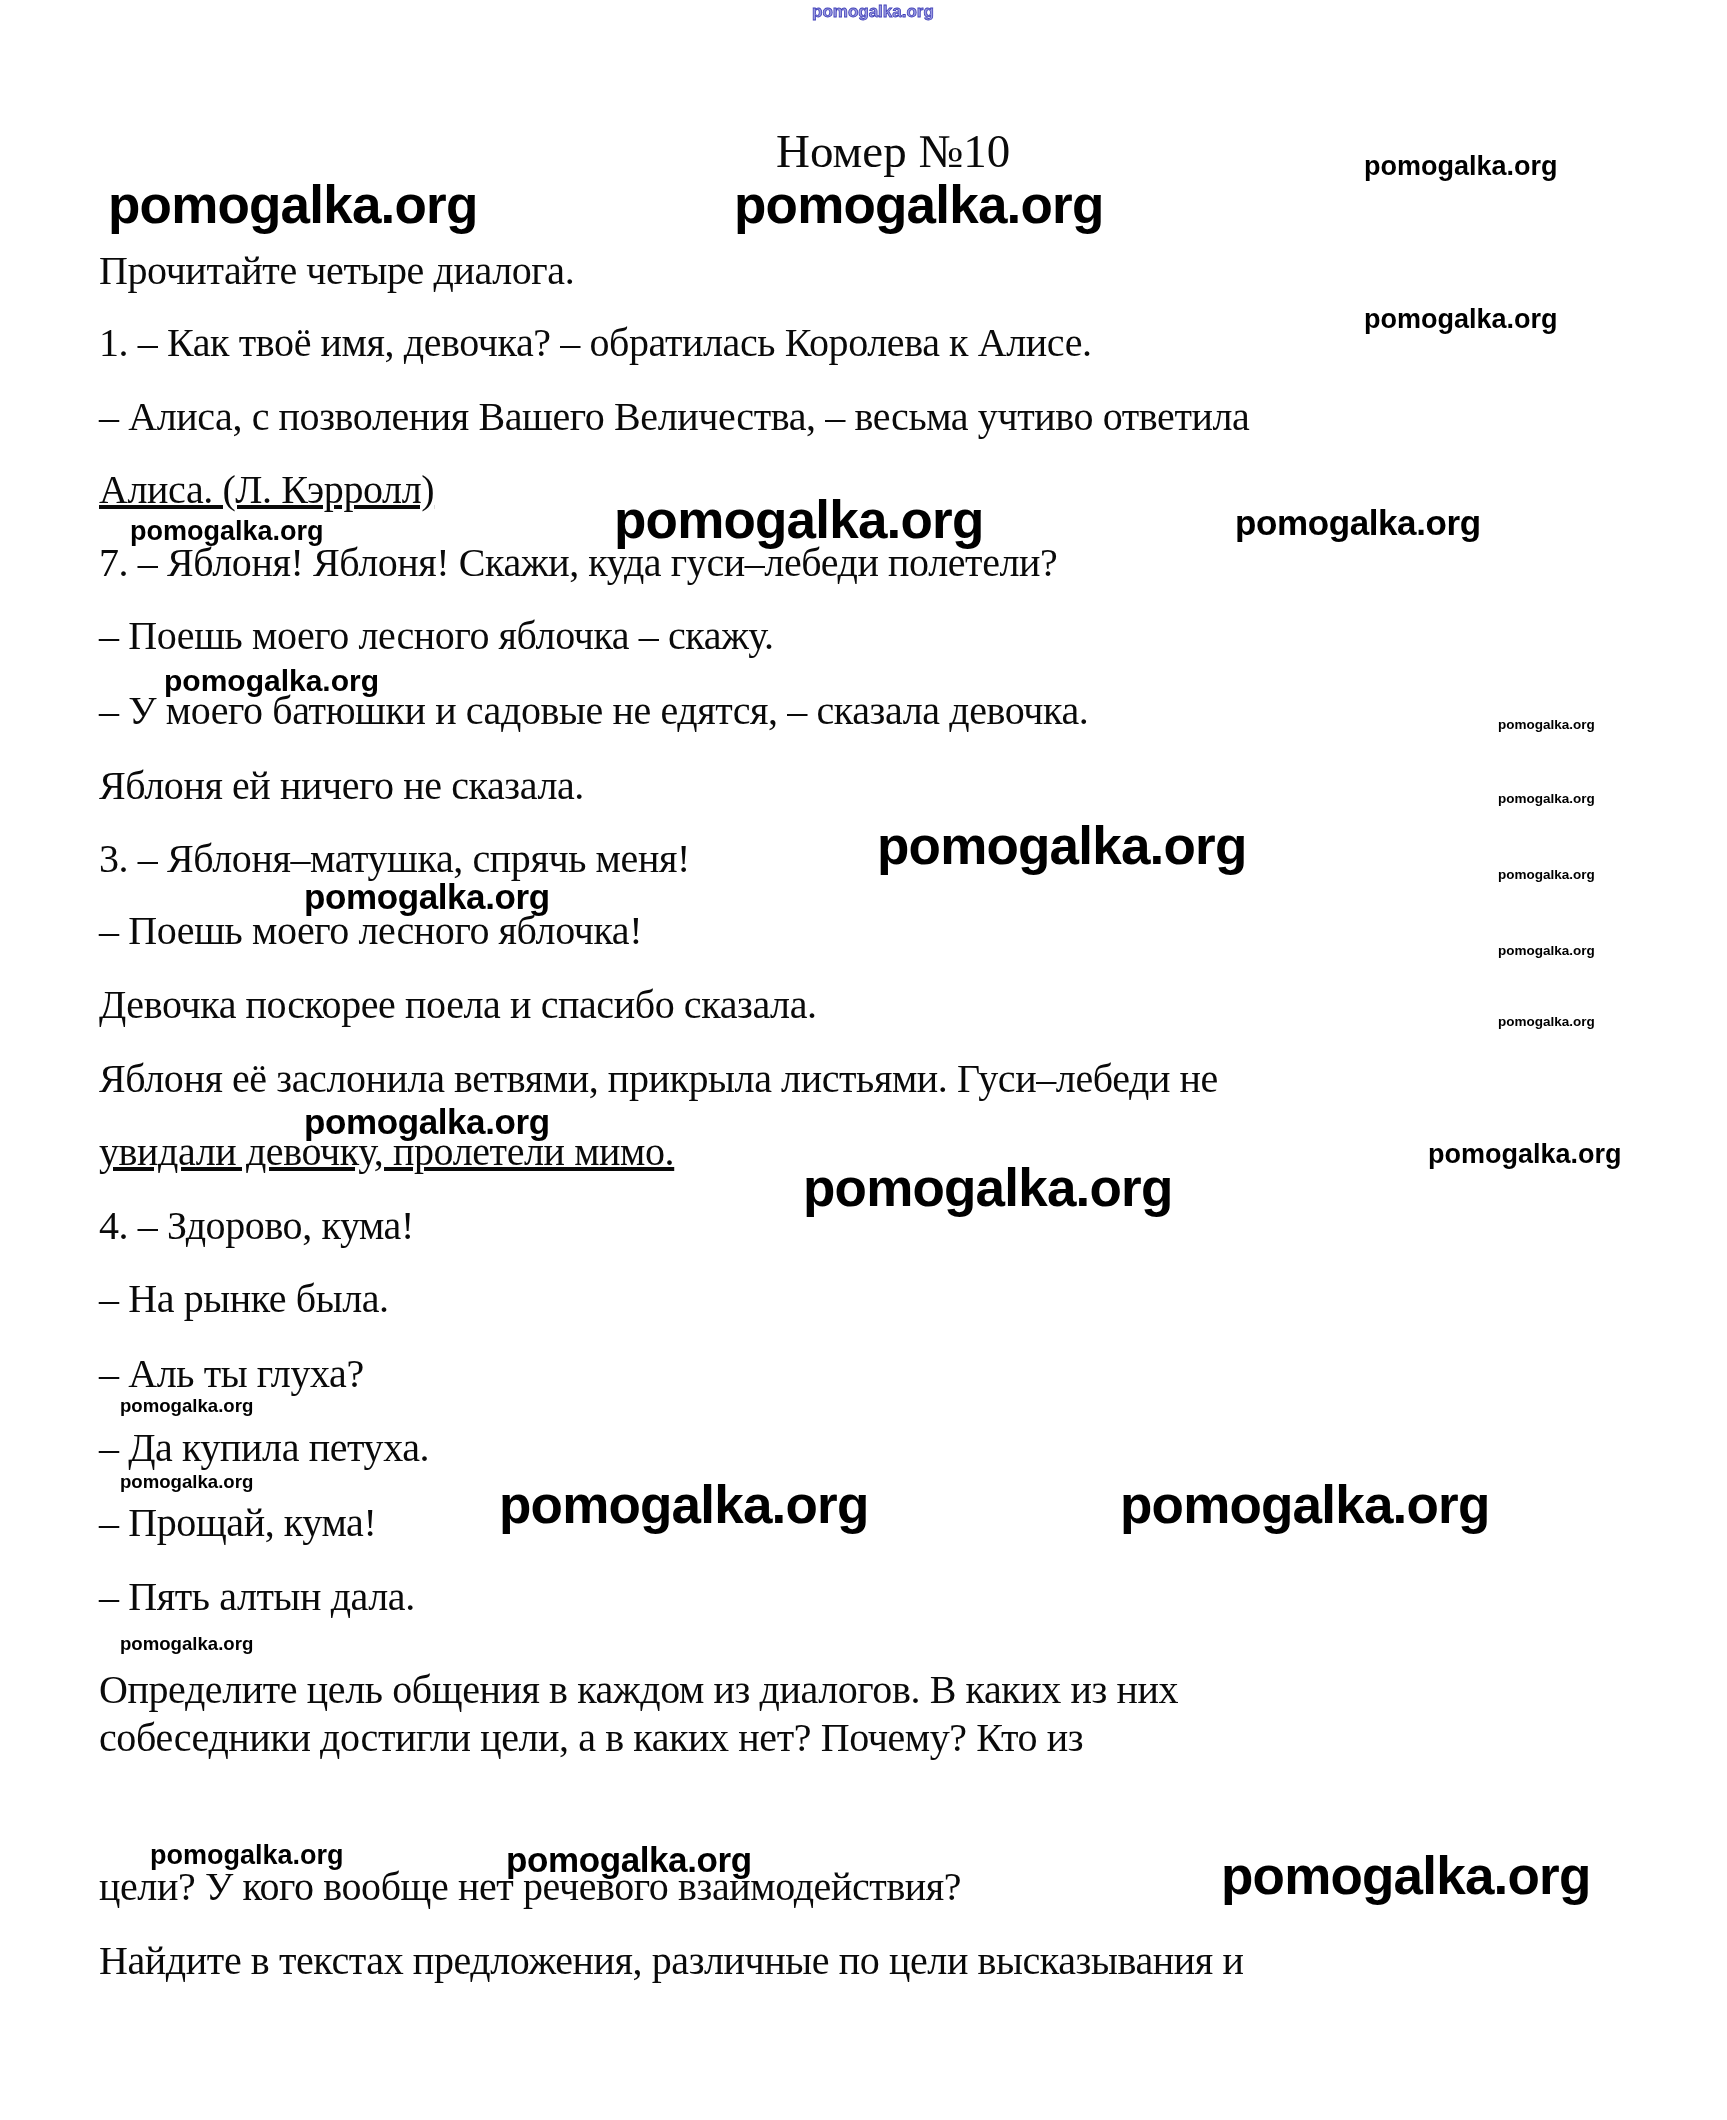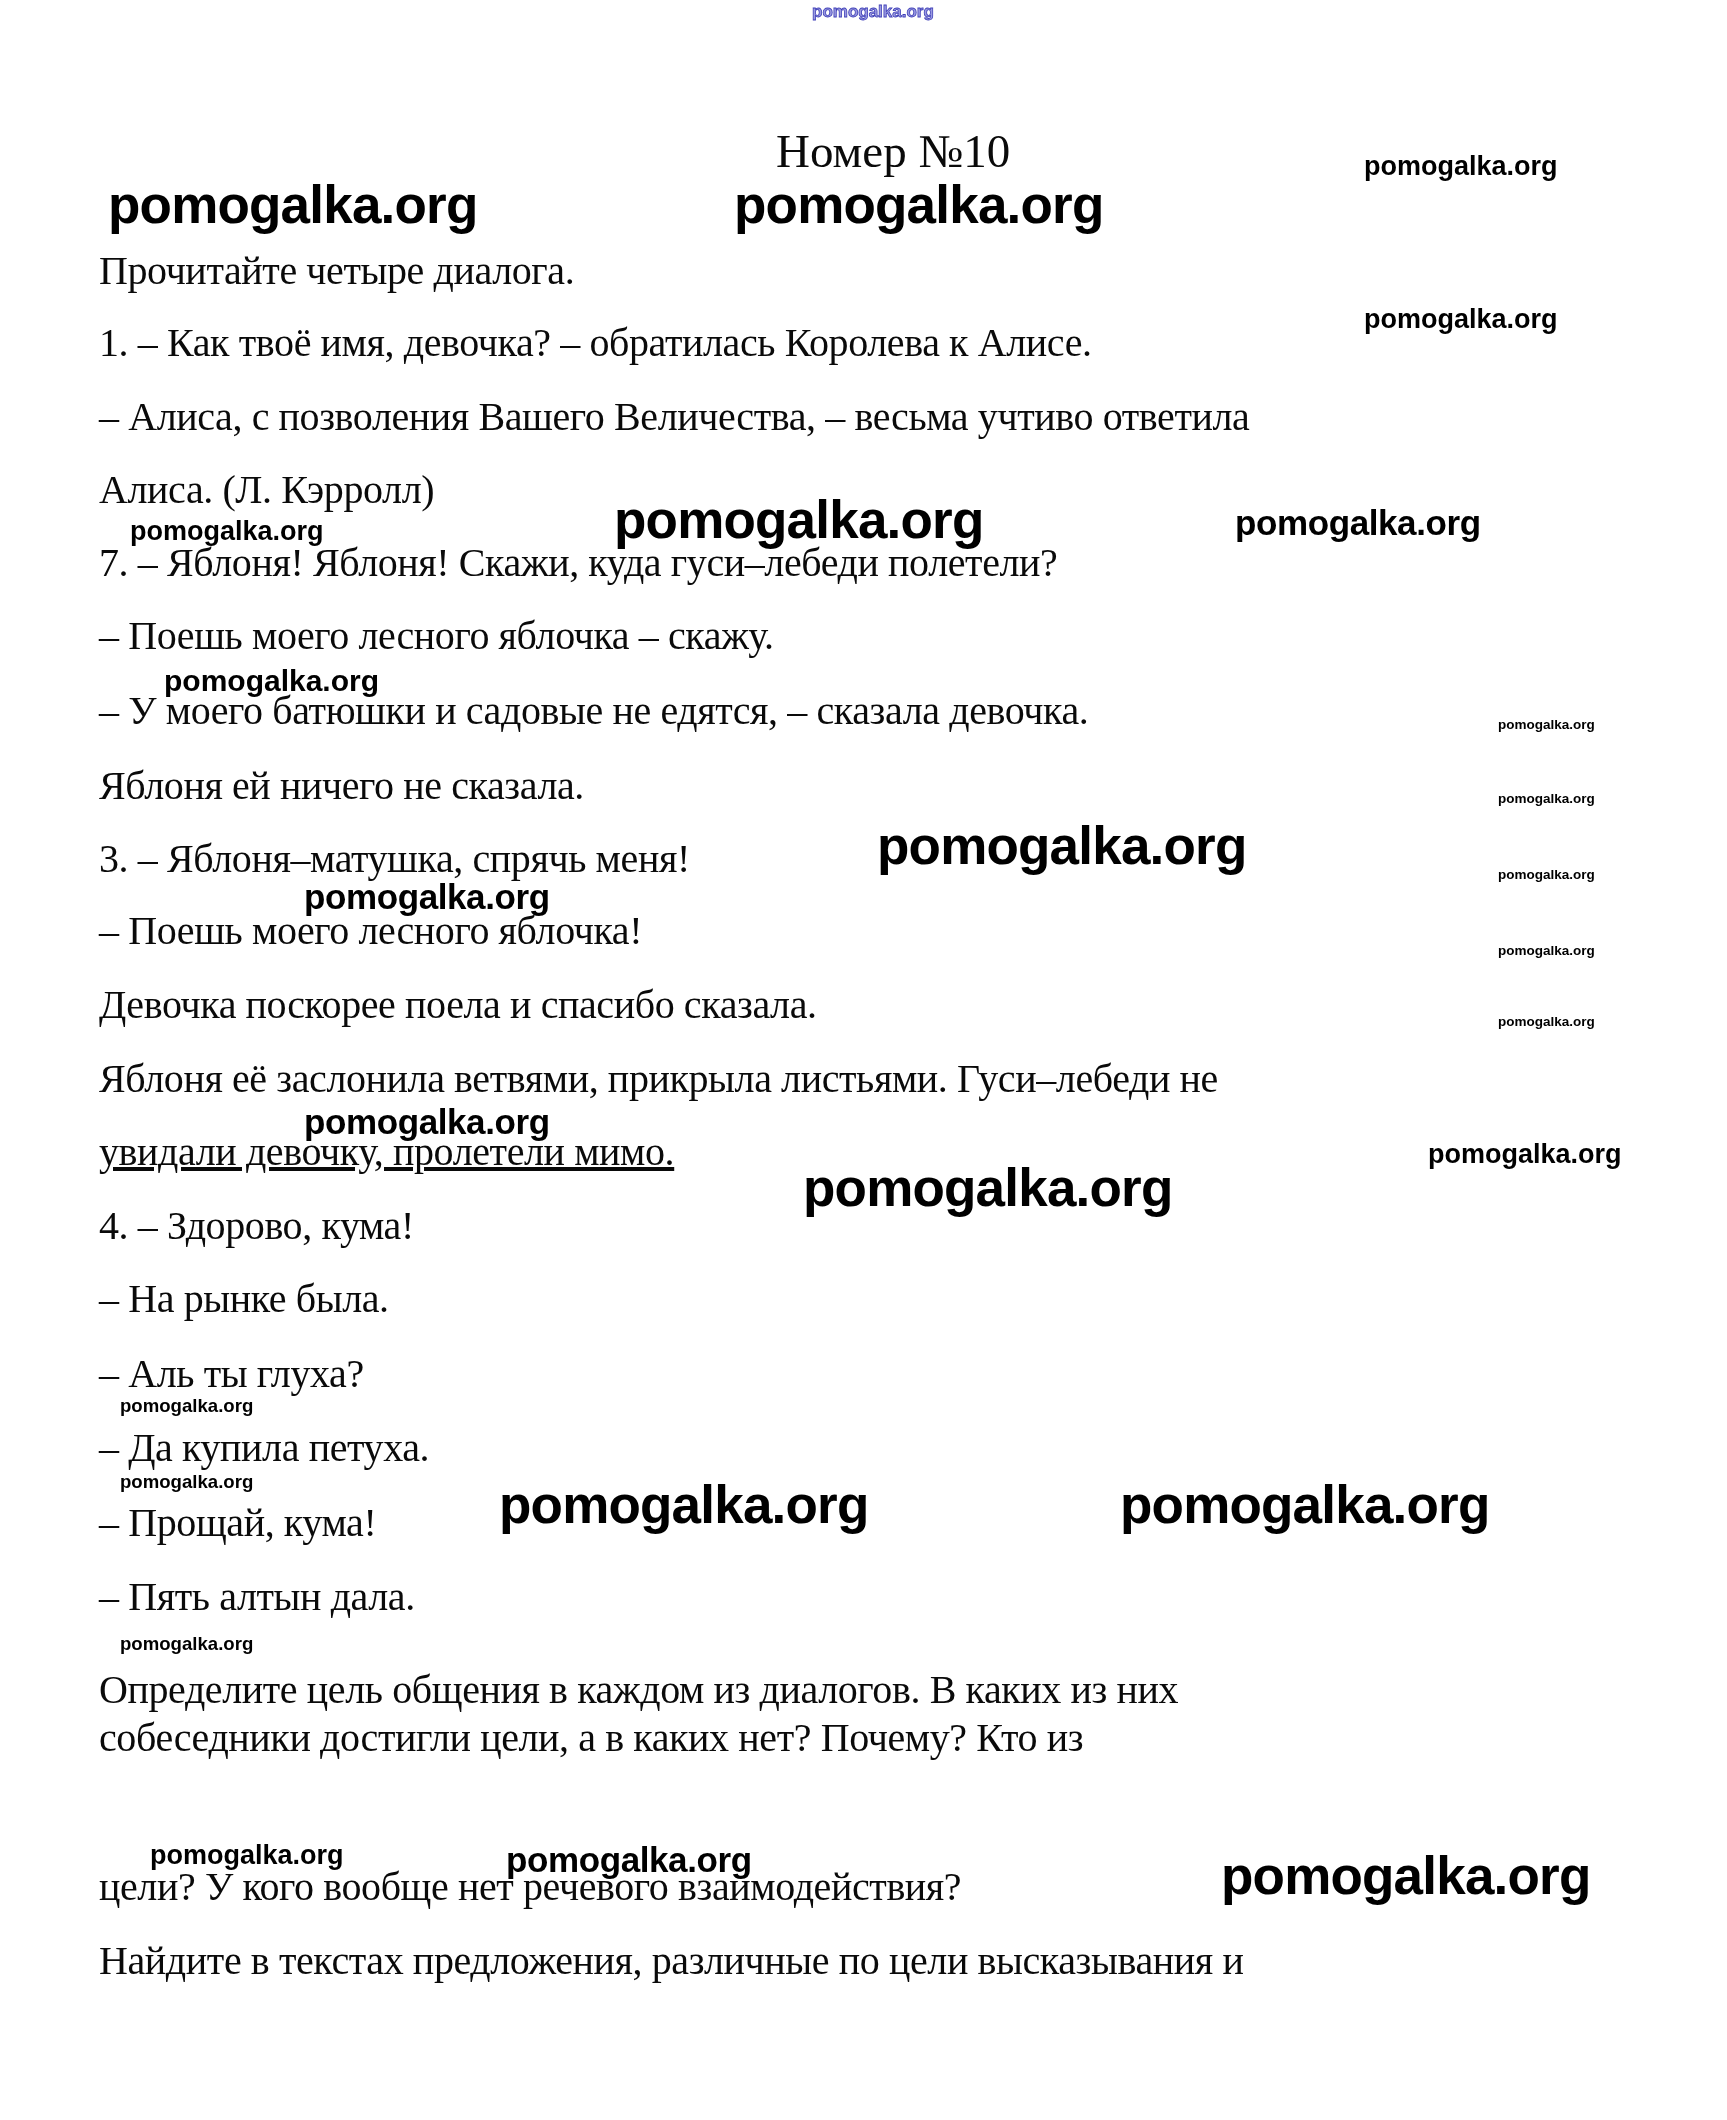--- a/index.html
+++ b/index.html
@@ -79,21 +79,21 @@
   <span class="wm wm-xs" style="left:120px;  top:1633px;">pomogalka.org</span>
   <span class="wm wm-sm" style="left:150px;  top:1840px;">pomogalka.org</span>
   <span class="wm wm-lg" style="left:506px;  top:1840px;">pomogalka.org</span>
   <span class="wm wm-xl" style="left:1221px; top:1845px;">pomogalka.org</span>
 
   <div class="title" style="left:729px; top:124px;margin-left:47px;">Номер №10</div>
 
   <div class="tl" style="top:247px;">Прочитайте четыре диалога.</div>
   <div class="tl" style="top:319px;">1. – Как твоё имя, девочка? – обратилась Королева к Алисе.</div>
   <div class="tl" style="top:393px;">– Алиса, с позволения Вашего Величества, – весьма учтиво ответила</div>
-  <div class="tl" style="top:466px;">Алиса. (Л. Кэрролл)</div>
+  <div class="tl" style="top:466px;text-decoration:underline;">Алиса. (Л. Кэрролл)</div>
   <div class="tl" style="top:539px;">7. – Яблоня! Яблоня! Скажи, куда гуси–лебеди полетели?</div>
   <div class="tl" style="top:612px;">– Поешь моего лесного яблочка – скажу.</div>
   <div class="tl" style="top:687px;">– У моего батюшки и садовые не едятся, – сказала девочка.</div>
   <div class="tl" style="top:762px;">Яблоня ей ничего не сказала.</div>
   <div class="tl" style="top:835px;">3. – Яблоня–матушка, спрячь меня!</div>
   <div class="tl" style="top:907px;">– Поешь моего лесного яблочка!</div>
   <div class="tl" style="top:981px;">Девочка поскорее поела и спасибо сказала.</div>
   <div class="tl" style="top:1055px;">Яблоня её заслонила ветвями, прикрыла листьями. Гуси–лебеди не</div>
   <div class="tl" style="top:1128px;text-decoration:underline;">увидали девочку, пролетели мимо.</div>
   <div class="tl" style="top:1202px;font-family:Liberation Serif, serif;">4. – Здорово, кума!</div>

